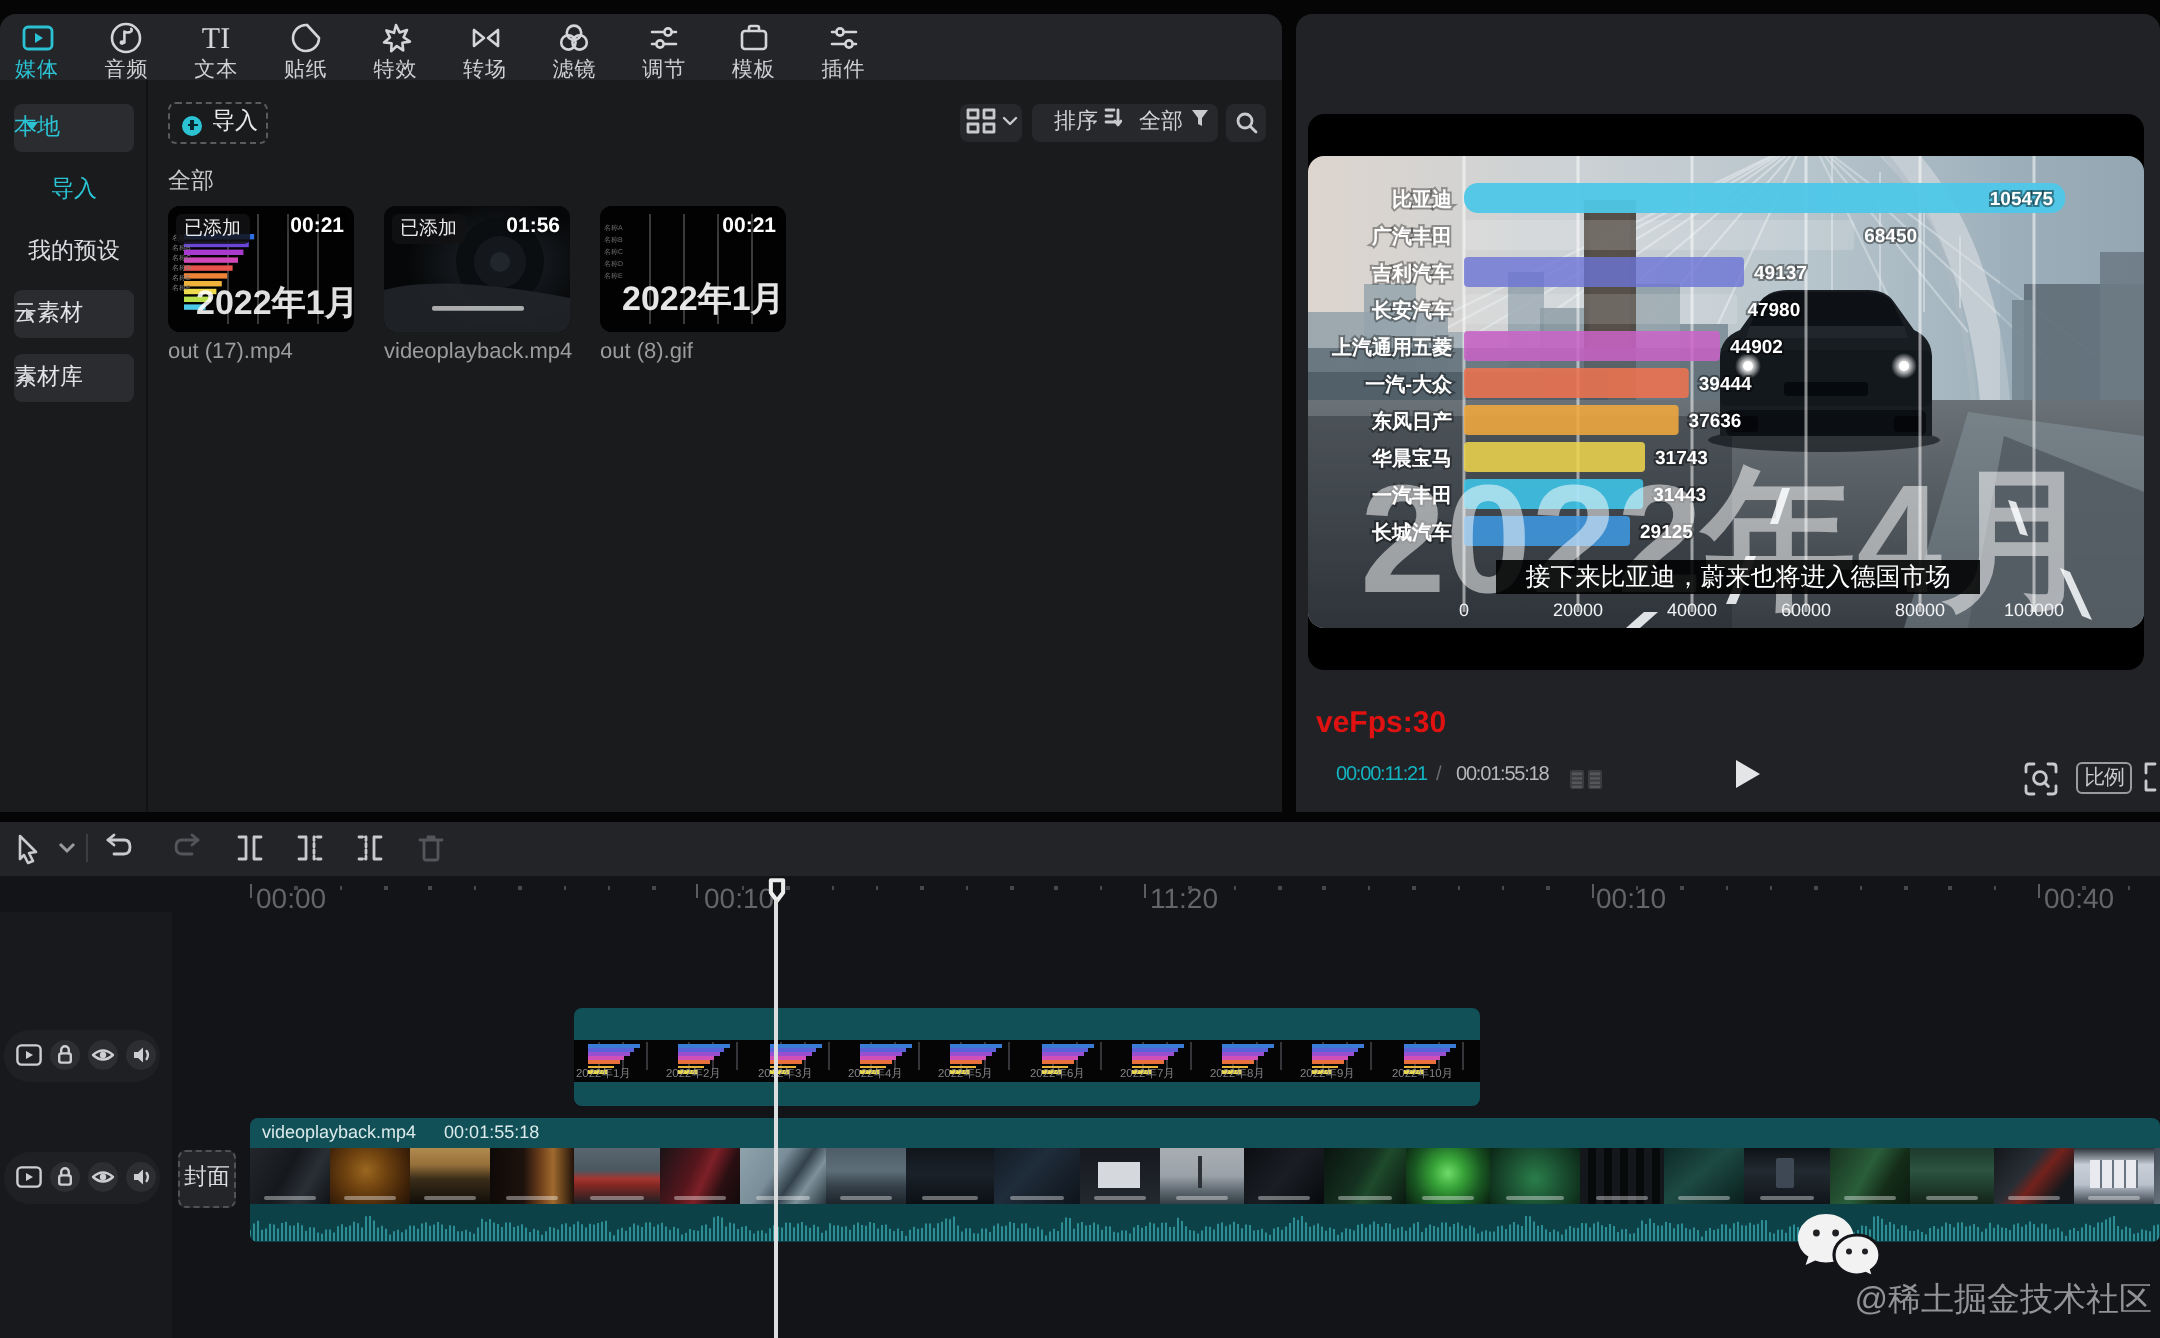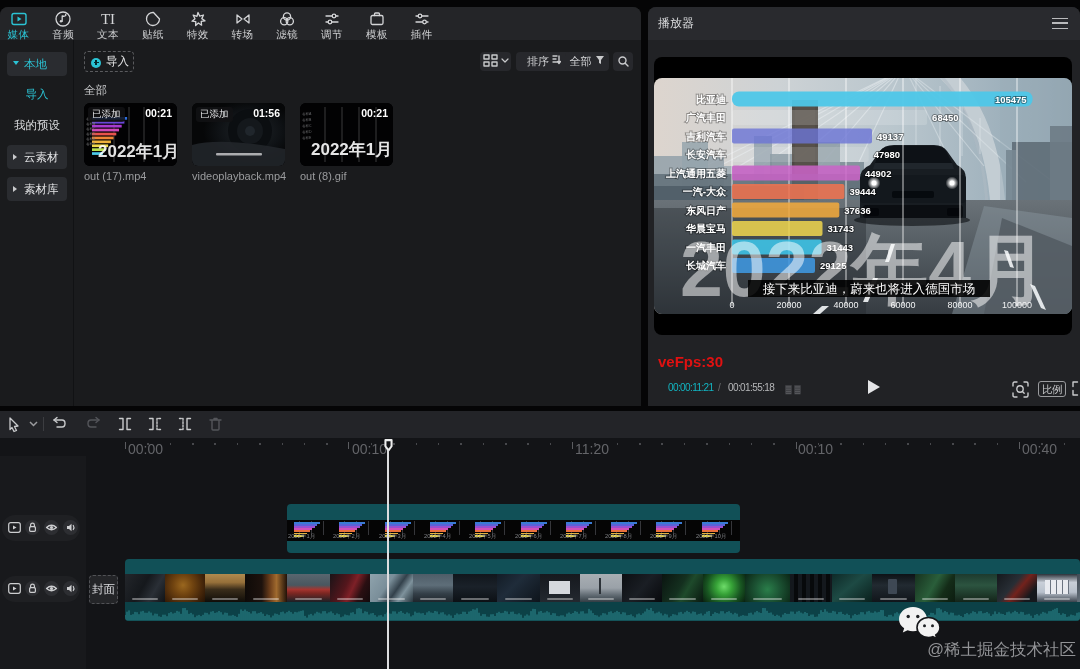--- a/index.html
+++ b/index.html
@@ -8,21 +8,21 @@
 
 
 #leftpanel {position:absolute;left:0;top:7px;width:641px;height:399px;background:#1a1b1d;border-radius:8px 8px 0 0;overflow:hidden}
 #toolbar {position:absolute;left:0;top:0;width:641px;height:33px;background:#242528}
 .tbi {position:absolute;top:3px;width:44px;text-align:center}
 .tbic {height:17px}
 .tbic svg {display:block;margin:0 auto}
 .tbl {font-size:10.5px;color:#cfd0d2;margin-top:0.5px;letter-spacing:0.5px}
 .tbi.act .tbl {color:#2bc3d4}
 #sidebar {position:absolute;left:0;top:33px;width:74px;height:366px;background:#1a1b1d;border-right:1px solid #111214}
-.sideb {position:absolute;left:7px;width:60px;height:24px;background:#2a2c30;border-radius:4px;color:#e2e3e5;font-size:11.5px;line-height:24px;padding-left:17px}
+.sideb {position:absolute;left:7px;width:60px;height:24px;background:#2a2c30;border-radius:4px;color:#e2e3e5;font-size:11.5px;line-height:24px;}
 .sideb .tri {position:absolute;left:6px;top:9px;width:0;height:0}
 .tri.down {border-left:3.5px solid transparent;border-right:3.5px solid transparent;border-top:4.5px solid #2bc3d4}
 .tri.right {border-top:3.5px solid transparent;border-bottom:3.5px solid transparent;border-left:4.5px solid #c9cacc}
 .sidelink {position:absolute;left:0;width:74px;text-align:center;font-size:11.5px}
 
 
 #importbtn {position:absolute;left:84px;top:44px;width:50px;height:21px;border:1px dashed #5a5b5e;border-radius:4px;color:#e8e9ea;font-size:11.5px;line-height:19px}
 #importbtn .circ {position:absolute;left:6px;top:5.5px;width:10px;height:10px;border-radius:50%;background:#2bc3d4}
 #importbtn .circ:after {content:"";position:absolute;left:2.5px;top:4.4px;width:5px;height:1.2px;background:#06282c}
 #importbtn .circ:before {content:"";position:absolute;left:4.4px;top:2.5px;width:1.2px;height:5px;background:#06282c}
@@ -279,21 +279,20 @@
             <text x="2" y="36">名称E</text>
       </g>
       <text x="11" y="52" font-size="17" font-weight="bold" fill="#ffffff" opacity="0.9">2022年1月</text>
     </svg>
     <div class="dur">00:21</div>
   </div>
   <div class="fname" style="left:300px">out (8).gif</div>
 </div>
 
 <div id="player">
-  <div id="phead">播放器<div id="pburger"></div></div>
   <div id="vframe">
         <div id="vimg">
           <svg width="418" height="236" viewBox="0 0 418 236" style="display:block">
 <defs>
 <linearGradient id="sky" x1="0" y1="0" x2="1" y2="0">
  <stop offset="0" stop-color="#ddd5ce"></stop>
                 <stop offset="0.3" stop-color="#cdd2d5"></stop>
  <stop offset="0.58" stop-color="#b9c6cd"></stop>
                 <stop offset="0.82" stop-color="#a0b2bd"></stop>
  <stop offset="1" stop-color="#8fa1ad"></stop>
@@ -681,20 +680,21 @@
           <div style="position:absolute;left:7px;top:8.25px;width:18px;height:1.8px;background:#d04fb8"></div>
           <div style="position:absolute;left:7px;top:10.40px;width:16px;height:1.8px;background:#e8703c"></div>
           <div style="position:absolute;left:7px;top:12.55px;width:13px;height:1.8px;background:#e8b43c"></div>
           <div style="position:absolute;left:7px;top:14.70px;width:10px;height:2.4px;background:#ecd94c"></div>
           <div class="segcap">2022年10月</div>
         </div>
       </div>
 </div>
 
 <div class="clip" style="left:125px;top:559px;width:955px;height:62px">
+  <div class="cliphead"><span class="chipb" style="padding-left:6px">videoplayback.mp4</span><span class="chipb">00:01:55:18</span></div>
   <div class="abs" style="left:0;top:15px;width:955px;height:28px">
         <div class="t2t" style="left:0px;width:40px;background:linear-gradient(120deg,#23262b 0%,#15181c 45%,#2a2f36 70%,#101316 100%)">
           <div class="cap"></div>
         </div>
 <div class="t2t" style="left:40px;width:40px;background:radial-gradient(circle at 45% 40%,#9a671f 0%,#714410 35%,#47270a 70%,#241304 100%)">
           <div class="cap"></div>
         </div>
 <div class="t2t" style="left:80px;width:40px;background:linear-gradient(180deg,#b08a4e 0%,#96703a 30%,#3a2d1a 55%,#100d08 100%)">
           <div class="cap"></div>
         </div>

